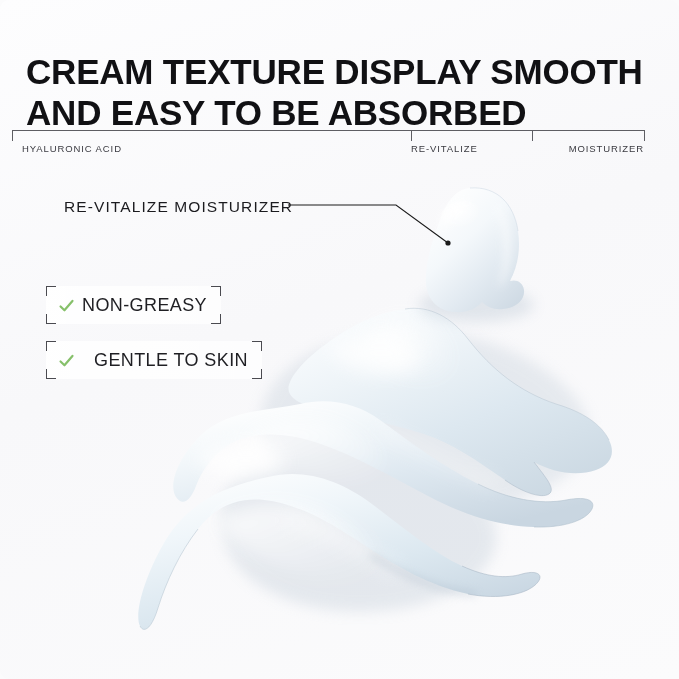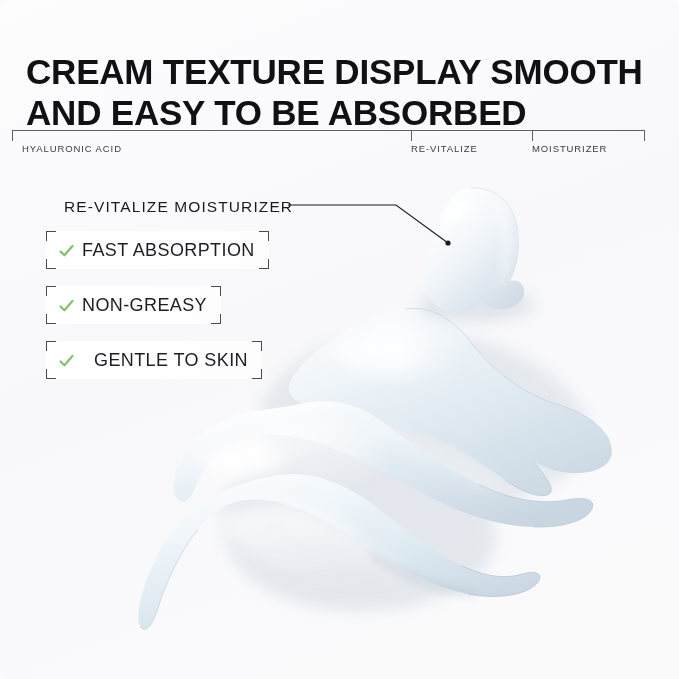--- a/index.html
+++ b/index.html
@@ -79,21 +79,21 @@
     position: absolute;
     top: 13px;
     font-size: 9.5px;
     letter-spacing: 0.9px;
     color: #3a3a40;
     text-transform: uppercase;
     white-space: nowrap;
   }
   .seg-label.s0 { left: 10px; }
   .seg-label.s1 { left: 399px; width: 121px; }
-  .seg-label.s2 { left: 520px; width: 112px; text-align: left; }
+  .seg-label.s2 { left: 520px; width: 112px; text-align: right; }
 
   
   .callout-title {
     position: absolute;
     left: 52px;
     top: 198px;
     font-size: 15.5px;
     letter-spacing: 1.1px;
     font-weight: 400;
     color: #1b1b1f;
@@ -311,30 +311,20 @@
     <div class="seg-label s2">MOISTURIZER</div>
   </div>
 
   <div class="callout-title">RE-VITALIZE MOISTURIZER</div>
 
   <svg id="leader" viewBox="0 0 679 679" xmlns="http://www.w3.org/2000/svg">
     <polyline points="288,205 396,205 448,243" fill="none" stroke="#1b1b1b" stroke-width="1.1"></polyline>
     <circle cx="448" cy="243" r="2.6" fill="#1b1b1b"></circle>
   </svg>
 
-  <div class="feature f0">
-    <span class="corner tl"></span>
-    <span class="corner tr"></span>
-    <span class="corner bl"></span>
-    <span class="corner br"></span>
-    <svg class="check" viewBox="0 0 20 20" xmlns="http://www.w3.org/2000/svg">
-      <path d="M3 11.2 L7.6 15.6 L17 4.6" fill="none" stroke="#86c06a" stroke-width="2.6" stroke-linecap="round" stroke-linejoin="round"></path>
-    </svg>
-    <span class="feature-label">FAST ABSORPTION</span>
-  </div>
 
   <div class="feature f1">
     <span class="corner tl"></span>
     <span class="corner tr"></span>
     <span class="corner bl"></span>
     <span class="corner br"></span>
     <svg class="check" viewBox="0 0 20 20" xmlns="http://www.w3.org/2000/svg">
       <path d="M3 11.2 L7.6 15.6 L17 4.6" fill="none" stroke="#86c06a" stroke-width="2.6" stroke-linecap="round" stroke-linejoin="round"></path>
     </svg>
     <span class="feature-label">NON-GREASY</span>

